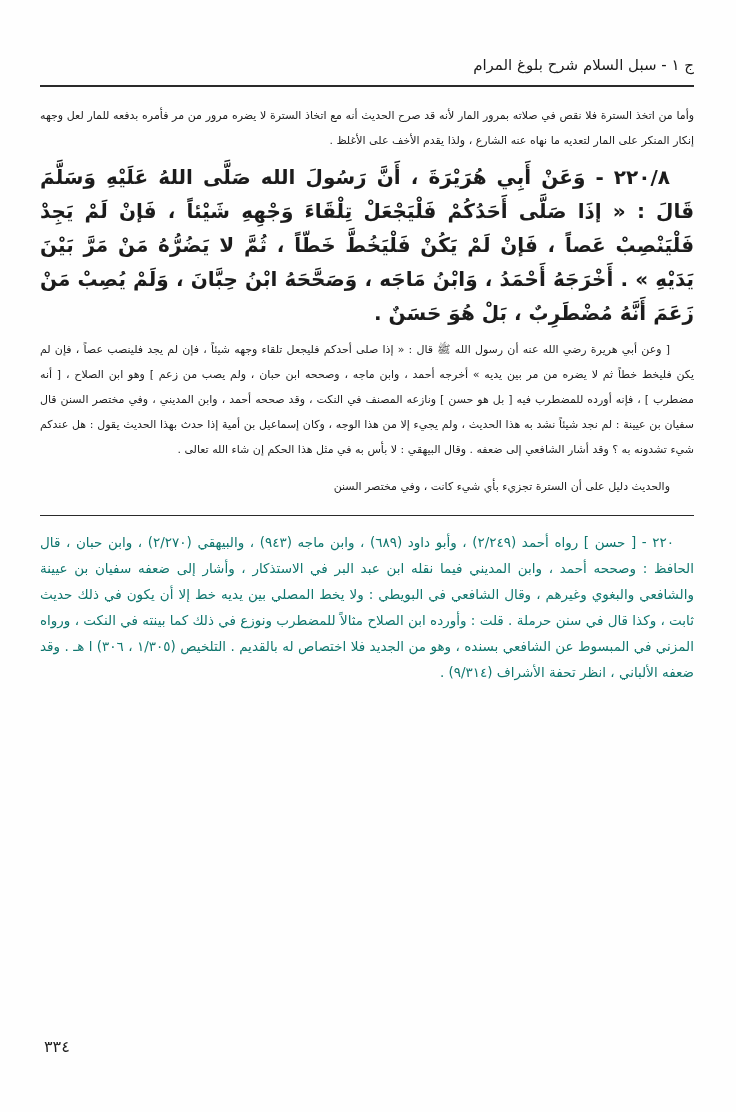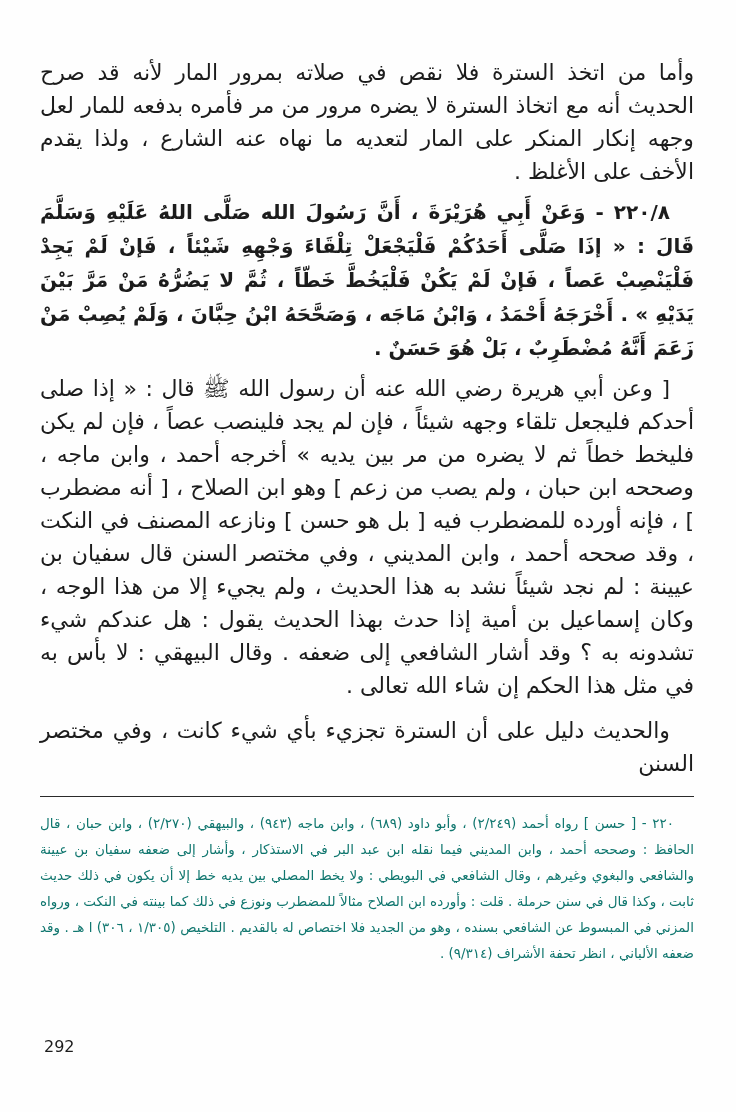--- a/index.html
+++ b/index.html
@@ -27,22 +27,22 @@
     padding-bottom: 11px;
     letter-spacing: 0.2px;
   }
   .head-rule {
     border: 0;
     border-top: 2px solid #2a2a2a;
     height: 0;
     margin-bottom: 16px;
   }
   .body-text p {
-    font-size: 22px;
-    line-height: 33px;
+    font-size: 11px;
+    line-height: 25px;
     text-align: justify;
     text-justify: inter-word;
     margin-bottom: 5px;
   }
   .body-text p.indent { text-indent: 24px; }
   .body-text p.hadith {
     font-weight: bold;
     font-size: 20px;
     line-height: 34px;
     margin: 7px 0;
@@ -70,30 +70,34 @@
     font-size: 16px;
     direction: rtl;
   }
 </style>
 </head>
 <body>
 
 <div class="page">
   <div class="content">
 
+    <header>
+      <div class="running-head">ج ١ - سبل السلام شرح بلوغ المرام</div>
+      <hr class="head-rule">
+    </header>
 
     <main class="body-text">
       <p class="plain">وأما من اتخذ السترة فلا نقص في صلاته بمرور المار لأنه قد صرح الحديث أنه مع اتخاذ السترة لا يضره مرور من مر فأمره بدفعه للمار لعل وجهه إنكار المنكر على المار لتعديه ما نهاه عنه الشارع ، ولذا يقدم الأخف على الأغلظ .</p>
       <p class="hadith indent">٢٢٠/٨ - وَعَنْ أَبِي هُرَيْرَةَ ، أَنَّ رَسُولَ الله صَلَّى اللهُ عَلَيْهِ وَسَلَّمَ قَالَ : « إذَا صَلَّى أَحَدُكُمْ فَلْيَجْعَلْ تِلْقَاءَ وَجْهِهِ شَيْئاً ، فَإنْ لَمْ يَجِدْ فَلْيَنْصِبْ عَصاً ، فَإنْ لَمْ يَكُنْ فَلْيَخُطَّ خَطّاً ، ثُمَّ لا يَضُرُّهُ مَنْ مَرَّ بَيْنَ يَدَيْهِ » . أَخْرَجَهُ أَحْمَدُ ، وَابْنُ مَاجَه ، وَصَحَّحَهُ ابْنُ حِبَّانَ ، وَلَمْ يُصِبْ مَنْ زَعَمَ أَنَّهُ مُضْطَرِبٌ ، بَلْ هُوَ حَسَنٌ .</p>
       <p class="indent">[ وعن أبي هريرة رضي الله عنه أن رسول الله ﷺ قال : « إذا صلى أحدكم فليجعل تلقاء وجهه شيئاً ، فإن لم يجد فلينصب عصاً ، فإن لم يكن فليخط خطاً ثم لا يضره من مر بين يديه » أخرجه أحمد ، وابن ماجه ، وصححه ابن حبان ، ولم يصب من زعم ] وهو ابن الصلاح ، [ أنه مضطرب ] ، فإنه أورده للمضطرب فيه [ بل هو حسن ] ونازعه المصنف في النكت ، وقد صححه أحمد ، وابن المديني ، وفي مختصر السنن قال سفيان بن عيينة : لم نجد شيئاً نشد به هذا الحديث ، ولم يجيء إلا من هذا الوجه ، وكان إسماعيل بن أمية إذا حدث بهذا الحديث يقول : هل عندكم شيء تشدونه به ؟ وقد أشار الشافعي إلى ضعفه . وقال البيهقي : لا بأس به في مثل هذا الحكم إن شاء الله تعالى .</p>
       <p class="indent last-line">والحديث دليل على أن السترة تجزيء بأي شيء كانت ، وفي مختصر السنن</p>
     </main>
 
     <hr class="footnote-rule">
 
     <section class="footnote">
       <p>٢٢٠ - [ حسن ] رواه أحمد (٢/٢٤٩) ، وأبو داود (٦٨٩) ، وابن ماجه (٩٤٣) ، والبيهقي (٢/٢٧٠) ، وابن حبان ، قال الحافظ : وصححه أحمد ، وابن المديني فيما نقله ابن عبد البر في الاستذكار ، وأشار إلى ضعفه سفيان بن عيينة والشافعي والبغوي وغيرهم ، وقال الشافعي في البويطي : ولا يخط المصلي بين يديه خط إلا أن يكون في ذلك حديث ثابت ، وكذا قال في سنن حرملة . قلت : وأورده ابن الصلاح مثالاً للمضطرب ونوزع في ذلك كما بينته في النكت ، ورواه المزني في المبسوط عن الشافعي بسنده ، وهو من الجديد فلا اختصاص له بالقديم . التلخيص (١/٣٠٥ ، ٣٠٦) ا هـ . وقد ضعفه الألباني ، انظر تحفة الأشراف (٩/٣١٤) .</p>
     </section>
 
   </div>
 
-  <div class="page-number">292</div>
+  <div class="page-number">٣٣٤</div>
 </div>
 
 </body></html>

